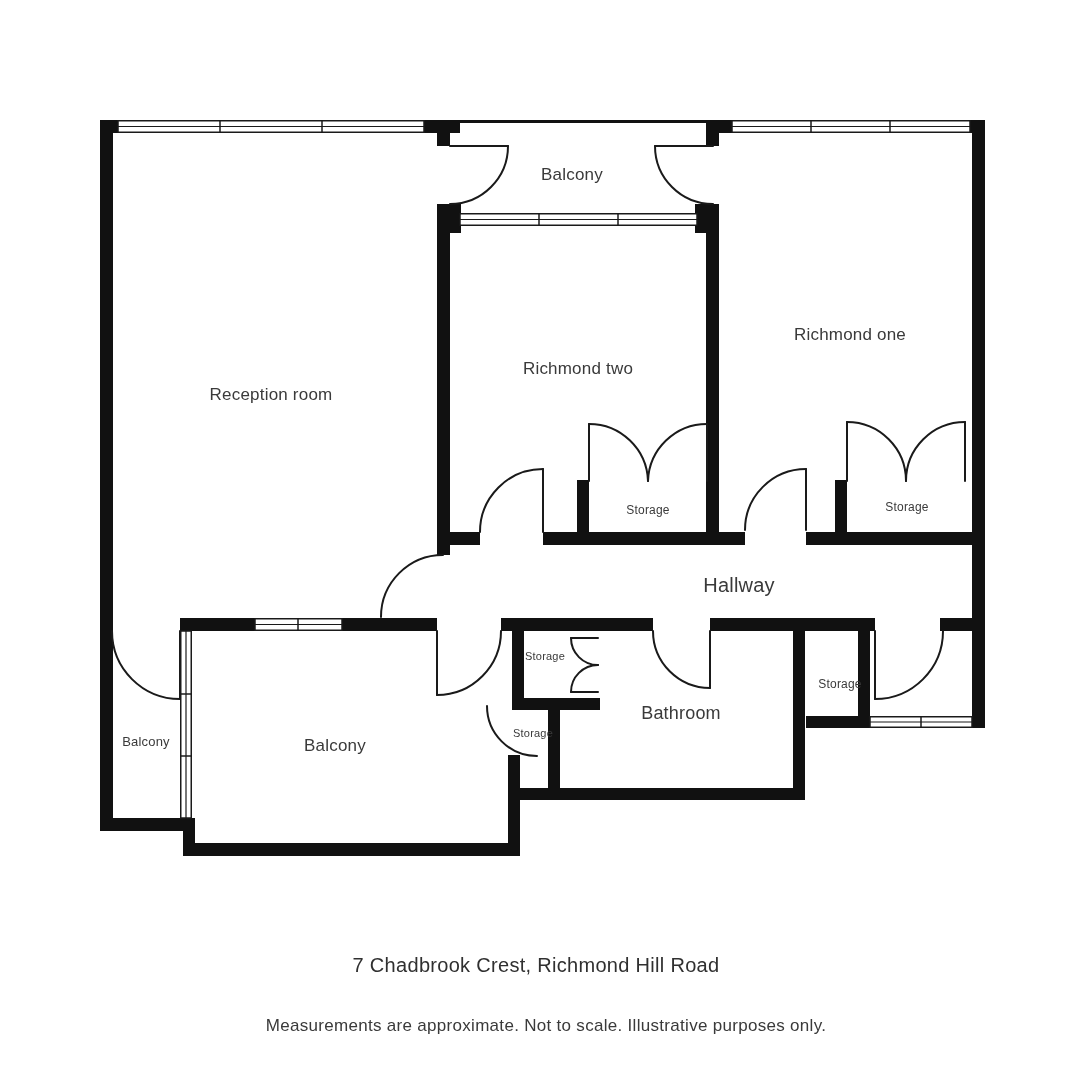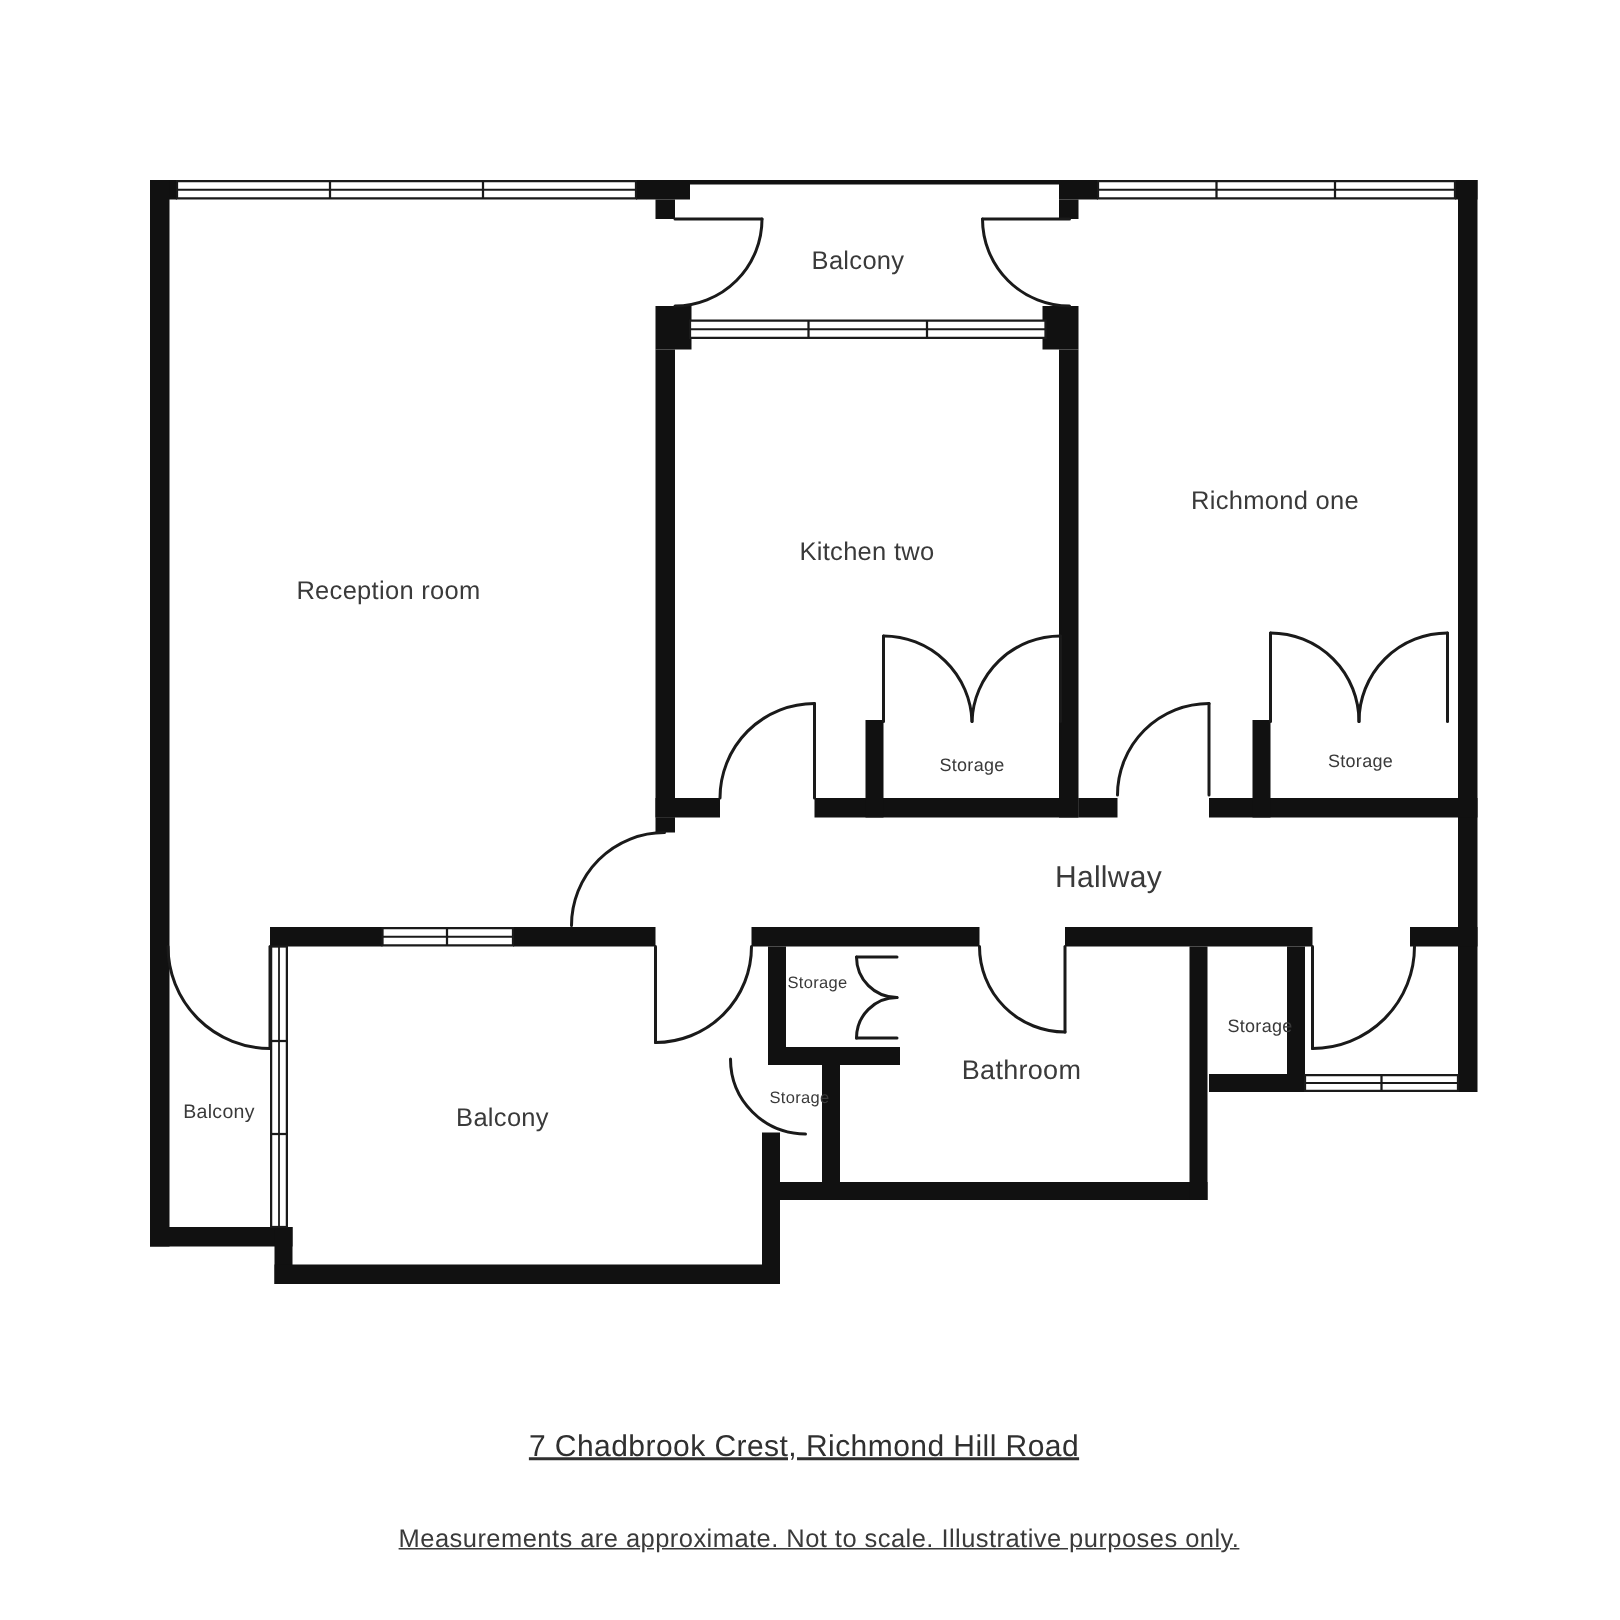--- a/index.html
+++ b/index.html
@@ -18,21 +18,20 @@
     white-space:nowrap;
     letter-spacing:0.2px;
     line-height:1;
   }
   .title-lbl{
     position:absolute;
     transform:translate(-50%,-50%);
     color:#303030;
     white-space:nowrap;
     letter-spacing:0.3px;
-    text-decoration:underline;
   }
 </style>
 </head>
 <body>
 
 <div class="stage">
 
   <svg class="plan-svg" width="1080" height="1080" viewBox="0 0 1080 1080">
 
     <g fill="#111111">
@@ -175,22 +174,22 @@
         <path d="M571,638 A27,27 0 0 0 598,665"></path>
         <path d="M571,692 A27,27 0 0 1 598,665"></path>
       </g>
       <g>
         <path d="M487,706 A50,50 0 0 0 537,756"></path>
       </g>
     </g>
   </svg>
 
   <div class="lbl" style="left:572px;top:174px;font-size:17px">Balcony</div>
-  <div class="lbl" style="left:259px;top:394px;font-size:17px">Reception room</div>
-  <div class="lbl" style="left:578px;top:368px;font-size:17px">Kitchen two</div>
+  <div class="lbl" style="left:271px;top:394px;font-size:17px">Reception room</div>
+  <div class="lbl" style="left:578px;top:368px;font-size:17px">Richmond two</div>
   <div class="lbl" style="left:850px;top:334px;font-size:17px">Richmond one</div>
   <div class="lbl" style="left:648px;top:510px;font-size:12px">Storage</div>
   <div class="lbl" style="left:907px;top:507px;font-size:12px">Storage</div>
   <div class="lbl" style="left:739px;top:585px;font-size:20px">Hallway</div>
   <div class="lbl" style="left:545px;top:656px;font-size:11px">Storage</div>
   <div class="lbl" style="left:533px;top:733px;font-size:11px">Storage</div>
   <div class="lbl" style="left:681px;top:713px;font-size:18px">Bathroom</div>
   <div class="lbl" style="left:840px;top:684px;font-size:12px">Storage</div>
   <div class="lbl" style="left:146px;top:741px;font-size:13px">Balcony</div>
   <div class="lbl" style="left:335px;top:745px;font-size:17px">Balcony</div>

